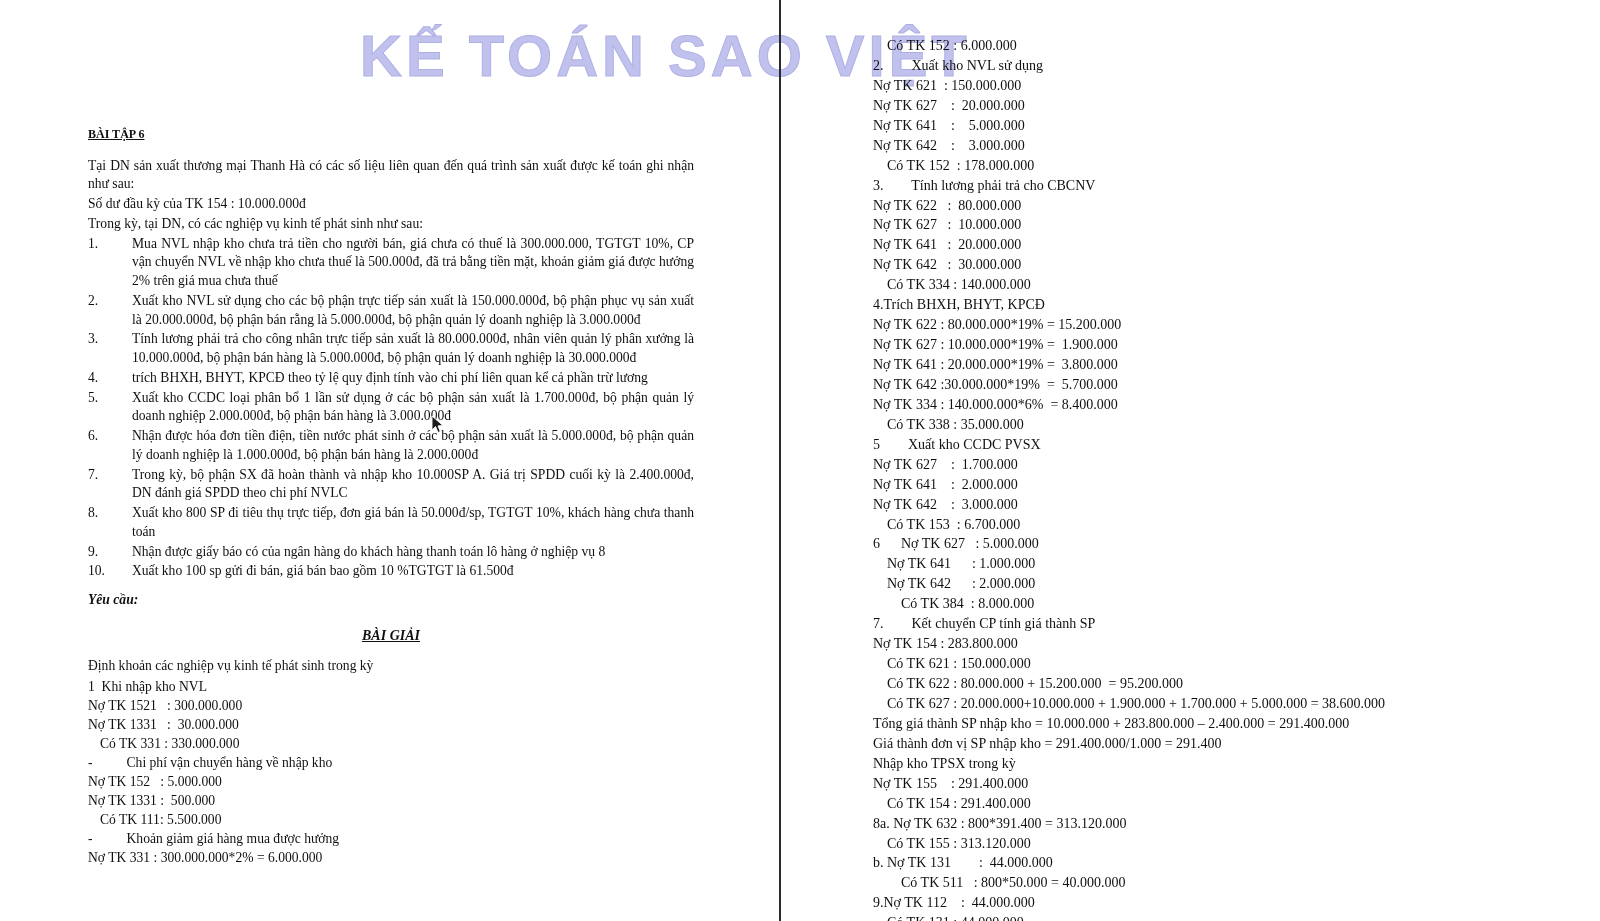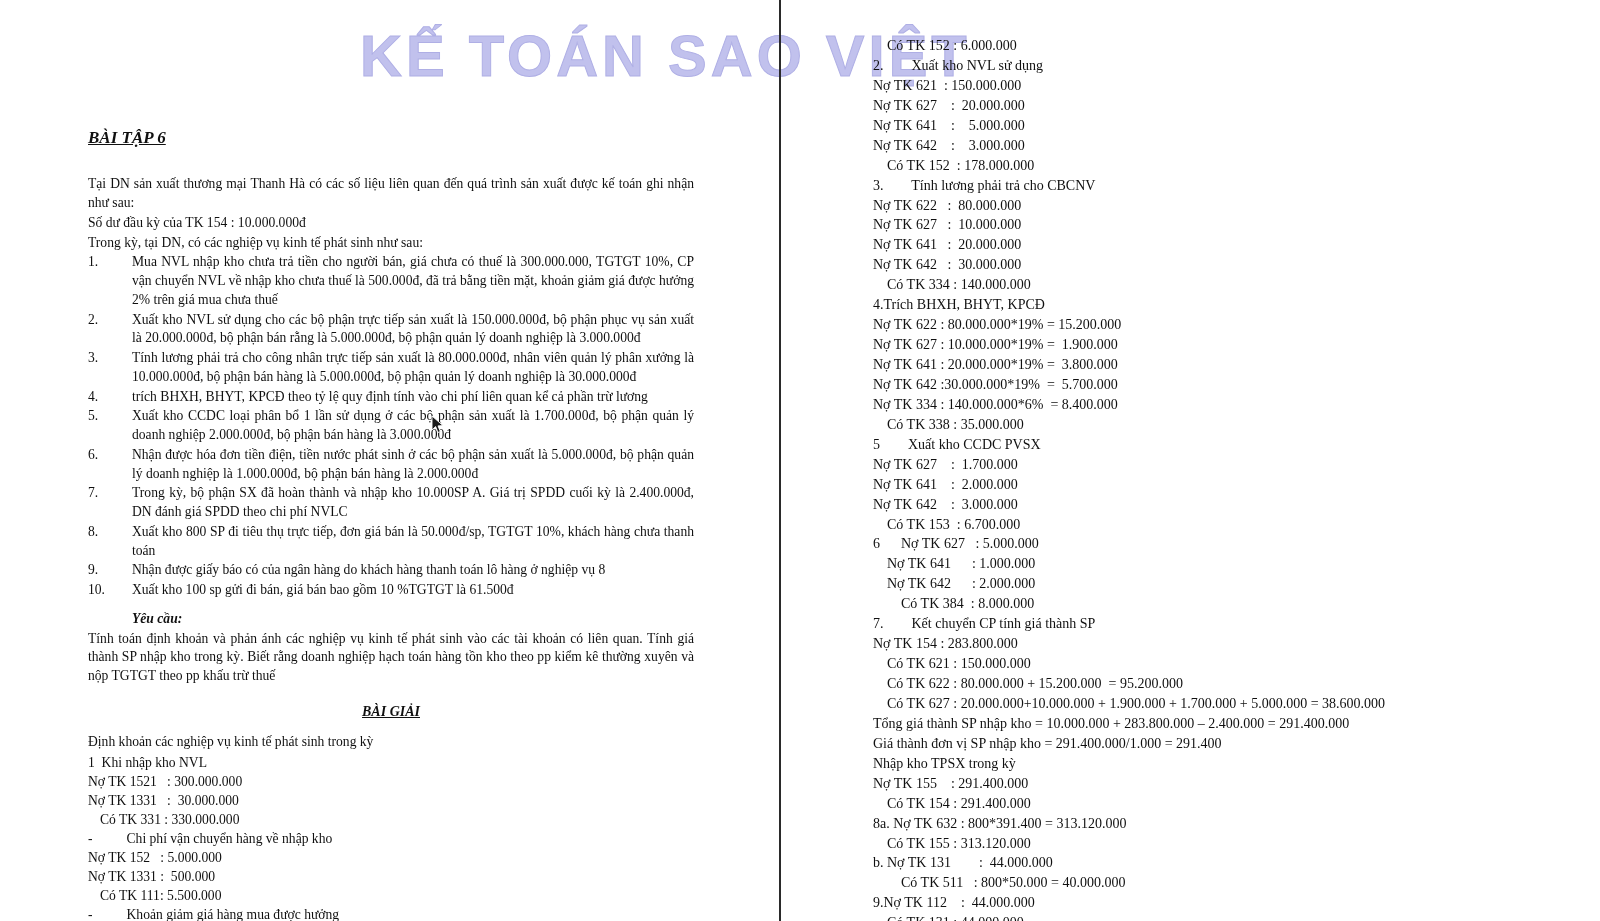--- a/index.html
+++ b/index.html
@@ -54,39 +54,37 @@
     width: 606px;
   }
   #right-col {
     left: 873px;
     top: 36px;
     width: 700px;
     text-align: left;
   }
   .title {
     font-weight: bold;
-    font-style: italic;
     text-decoration: underline;
-    margin-bottom: 26px;
-    font-size: 17px;
+    margin-bottom: 14px;
+    font-size: 12px;
   }
   .center-title {
     text-align: center;
     font-weight: bold;
     font-style: italic;
     text-decoration: underline;
     margin: 16px 0 12px 0;
     font-size: 14px;
   }
   .para {
     margin: 0 0 1px 0;
   }
   .para.gap {
     margin-top: 10px;
-    margin-left: 44px;
   }
   .num-item {
     display: flex;
     align-items: flex-start;
     margin-bottom: 1px;
   }
   .num-item .idx {
     width: 44px;
     flex: 0 0 44px;
   }
@@ -174,21 +172,20 @@
     <div class="num-item">
       <span class="idx">9.</span>
       <span class="txt">Nhận được giấy báo có của ngân hàng do khách hàng thanh toán lô hàng ở nghiệp vụ 8</span>
     </div>
     <div class="num-item">
       <span class="idx">10.</span>
       <span class="txt">Xuất kho 100 sp gửi đi bán, giá bán bao gồm 10 %TGTGT là 61.500đ</span>
     </div>
 
     <div class="para gap bold-italic">Yêu cầu:</div>
-    <div class="para">Tính toán định khoản và phản ánh các nghiệp vụ kinh tế phát sinh vào các tài khoản có liên quan. Tính giá thành SP nhập kho trong kỳ. Biết rằng doanh nghiệp hạch toán hàng tồn kho theo pp kiểm kê thường xuyên và nộp TGTGT theo pp khấu trừ thuế</div>
 
     <div class="center-title">BÀI GIẢI</div>
 
     <div class="para">Định khoản các nghiệp vụ kinh tế phát sinh trong kỳ</div>
 
     <div class="line">1  Khi nhập kho NVL</div>
     <div class="line">Nợ TK 1521   : 300.000.000</div>
     <div class="line">Nợ TK 1331   :  30.000.000</div>
     <div class="line ind1">Có TK 331 : 330.000.000</div>
     <div class="line">-          Chi phí vận chuyển hàng về nhập kho</div>

